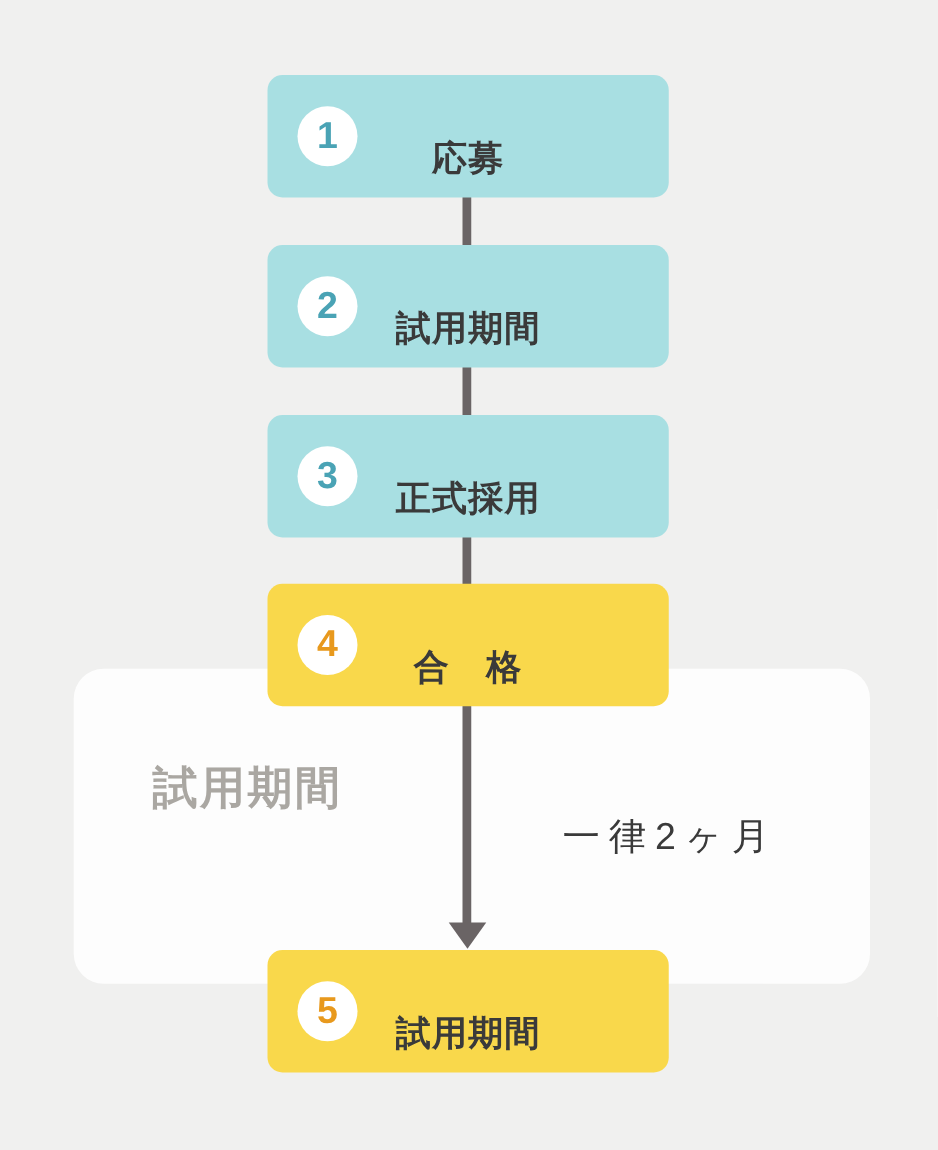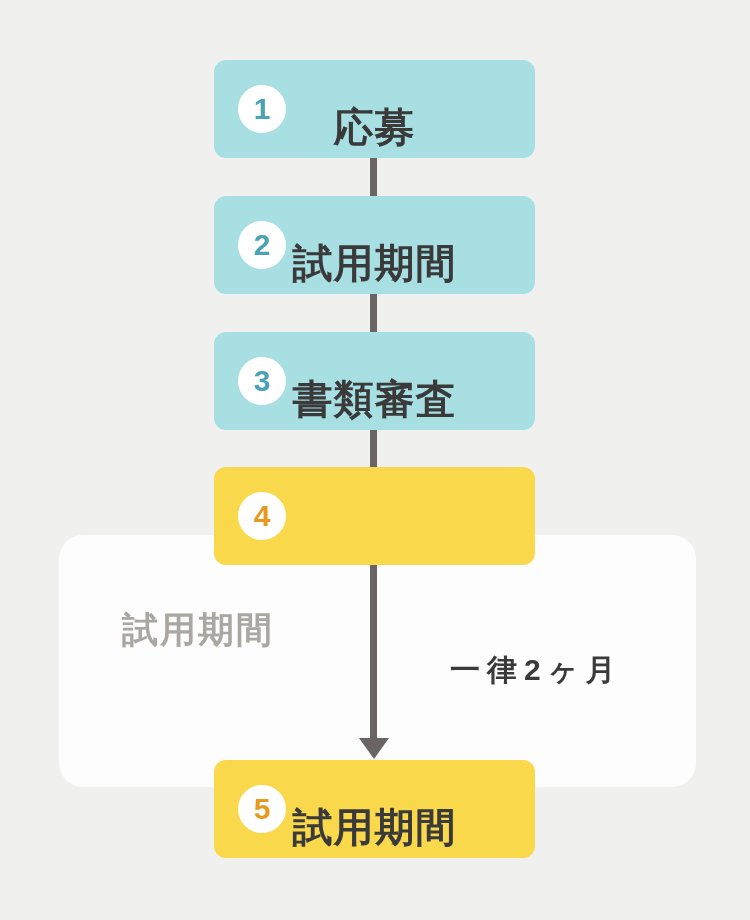--- a/index.html
+++ b/index.html
@@ -84,21 +84,21 @@
     display: flex;
     align-items: center;
     justify-content: center;
     font-size: 30px;
     font-weight: bold;
     line-height: 1;
   }
   .teal .num-circle { color: var(--teal-number); }
   .yellow .num-circle { color: var(--orange-number); }
   .step-label {
-    font-size: 40px;
+    font-size: 28px;
     font-weight: bold;
     color: var(--box-text);
     letter-spacing: 1px;
     line-height: 1;
     margin-top: 36px;
   }
   .trial-title {
     position: absolute;
     left: 122px;
     top: 612px;
@@ -107,21 +107,21 @@
     color: var(--watermark-text);
     letter-spacing: 2px;
     line-height: 1;
     z-index: 2;
   }
   .trial-duration {
     position: absolute;
     left: 450px;
     top: 655px;
     font-size: 30px;
-    font-weight: bold;
+    font-weight: normal;
     color: var(--duration-text);
     letter-spacing: 7px;
     line-height: 1;
     z-index: 2;
   }
 </style>
 </head>
 <body>
 
 <div class="canvas">
@@ -136,25 +136,26 @@
     <span class="step-label">応募</span>
   </div>
 
   <div class="step teal step-2">
     <span class="num-circle">2</span>
     <span class="step-label">試用期間</span>
   </div>
 
   <div class="step teal step-3">
     <span class="num-circle">3</span>
-    <span class="step-label">書類審査</span>
+    <span class="step-label">正式採用</span>
   </div>
 
   <div class="step yellow step-4">
     <span class="num-circle">4</span>
+    <span class="step-label">合　格</span>
   </div>
 
   <div class="step yellow step-5">
     <span class="num-circle">5</span>
     <span class="step-label">試用期間</span>
   </div>
 
   <div class="trial-title">試用期間</div>
   <div class="trial-duration">一律2ヶ月</div>
 

